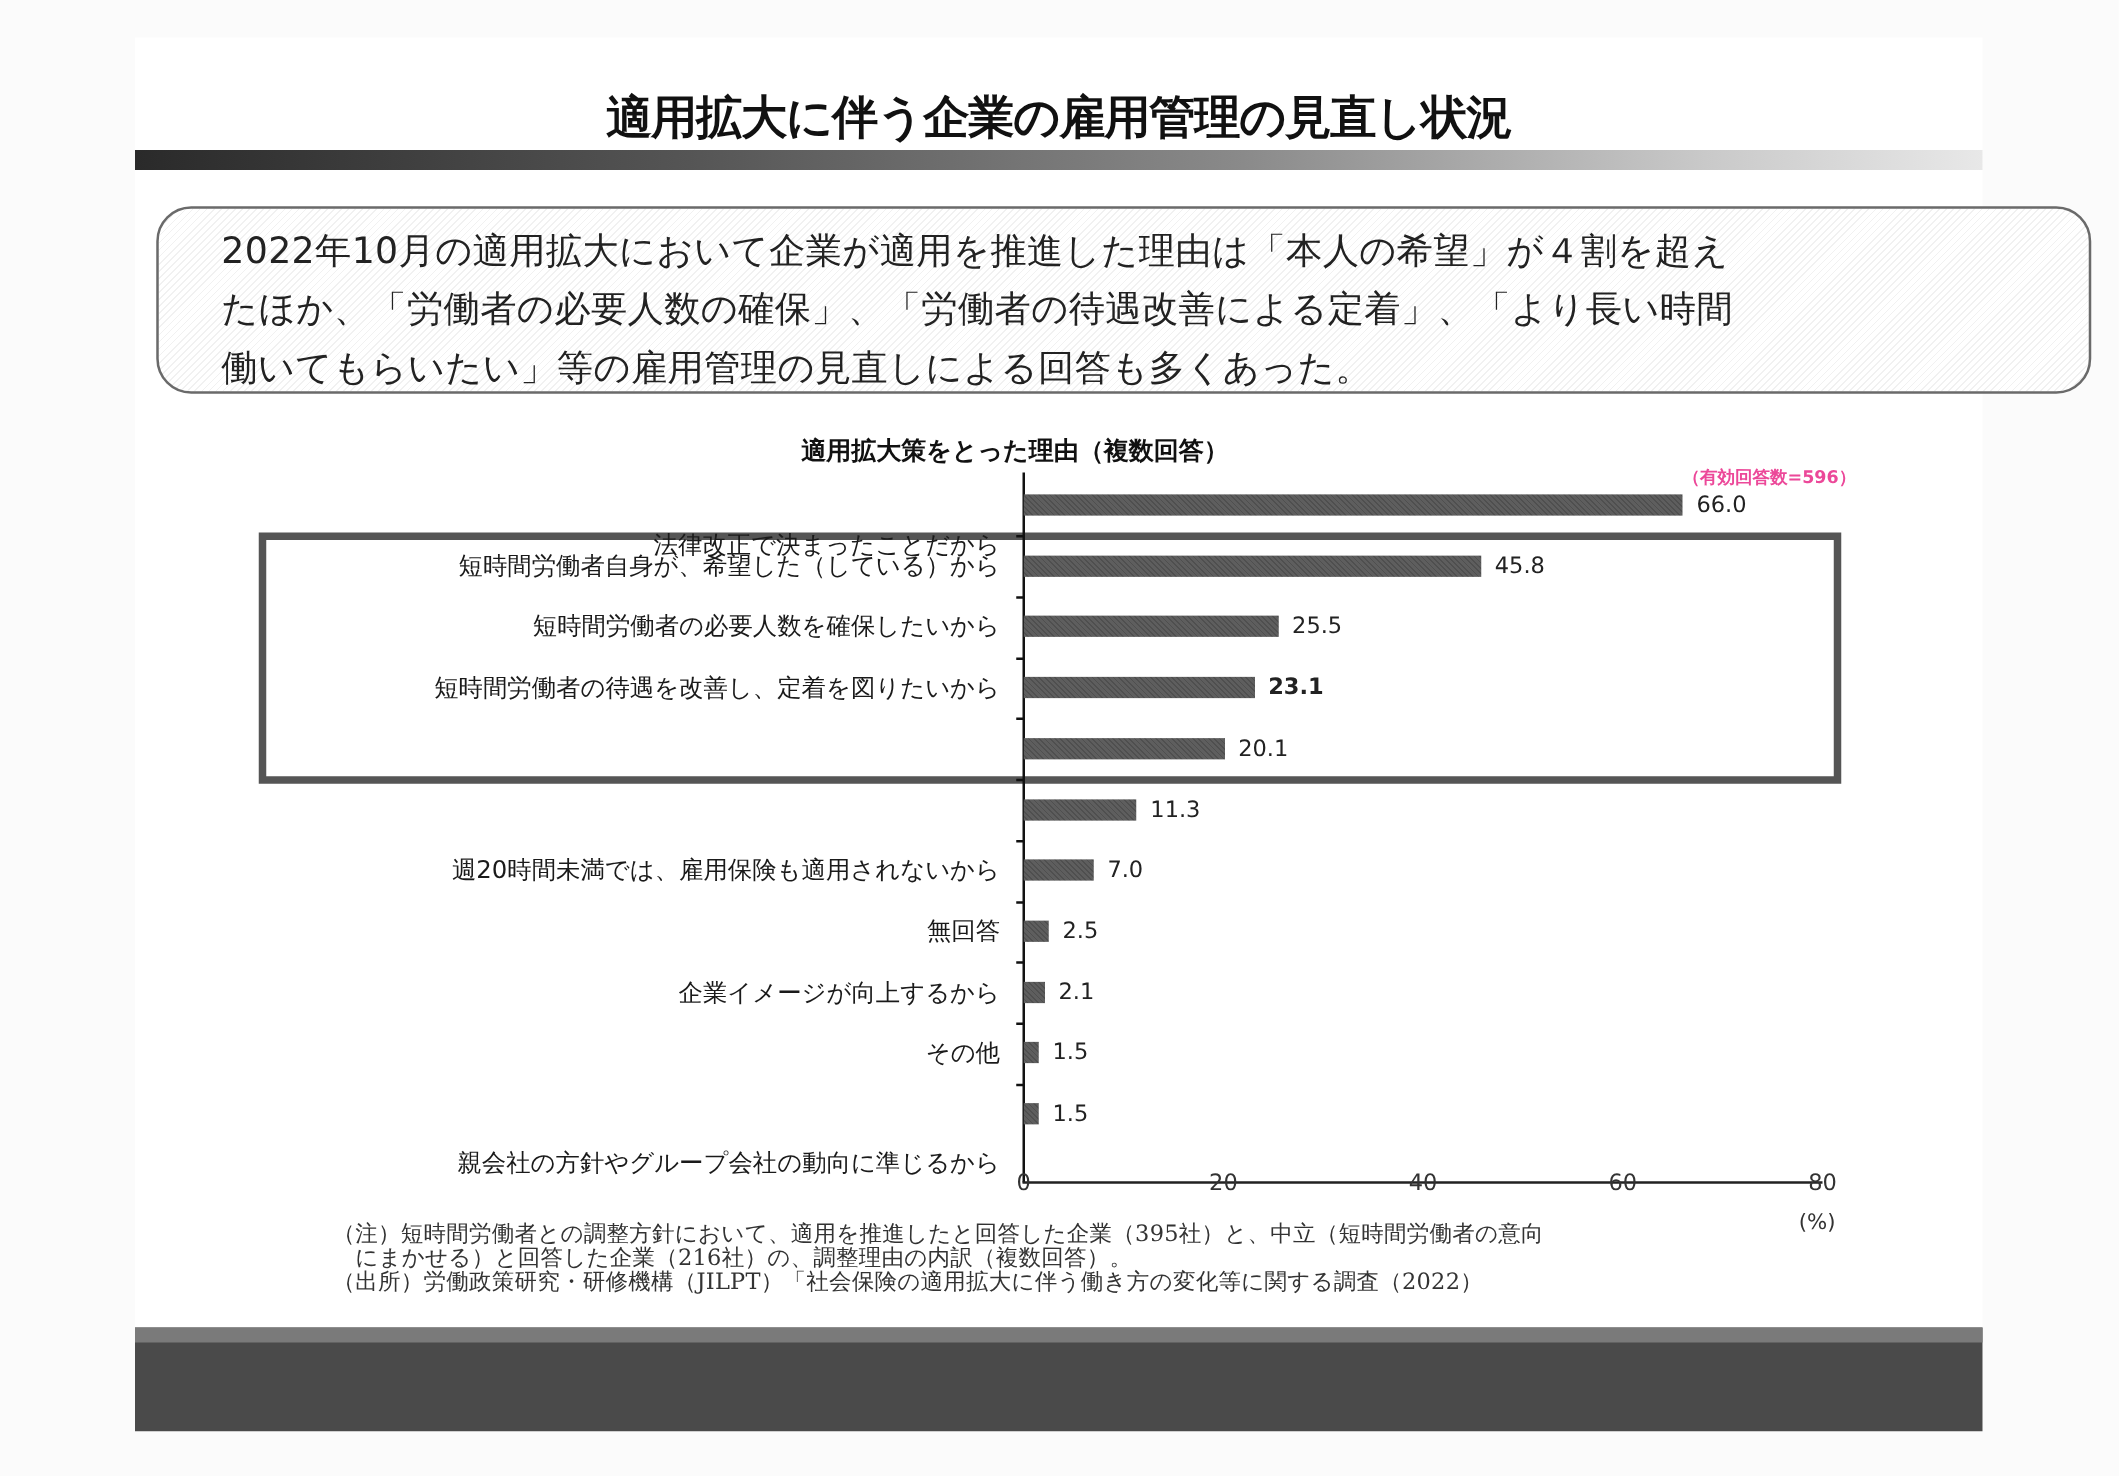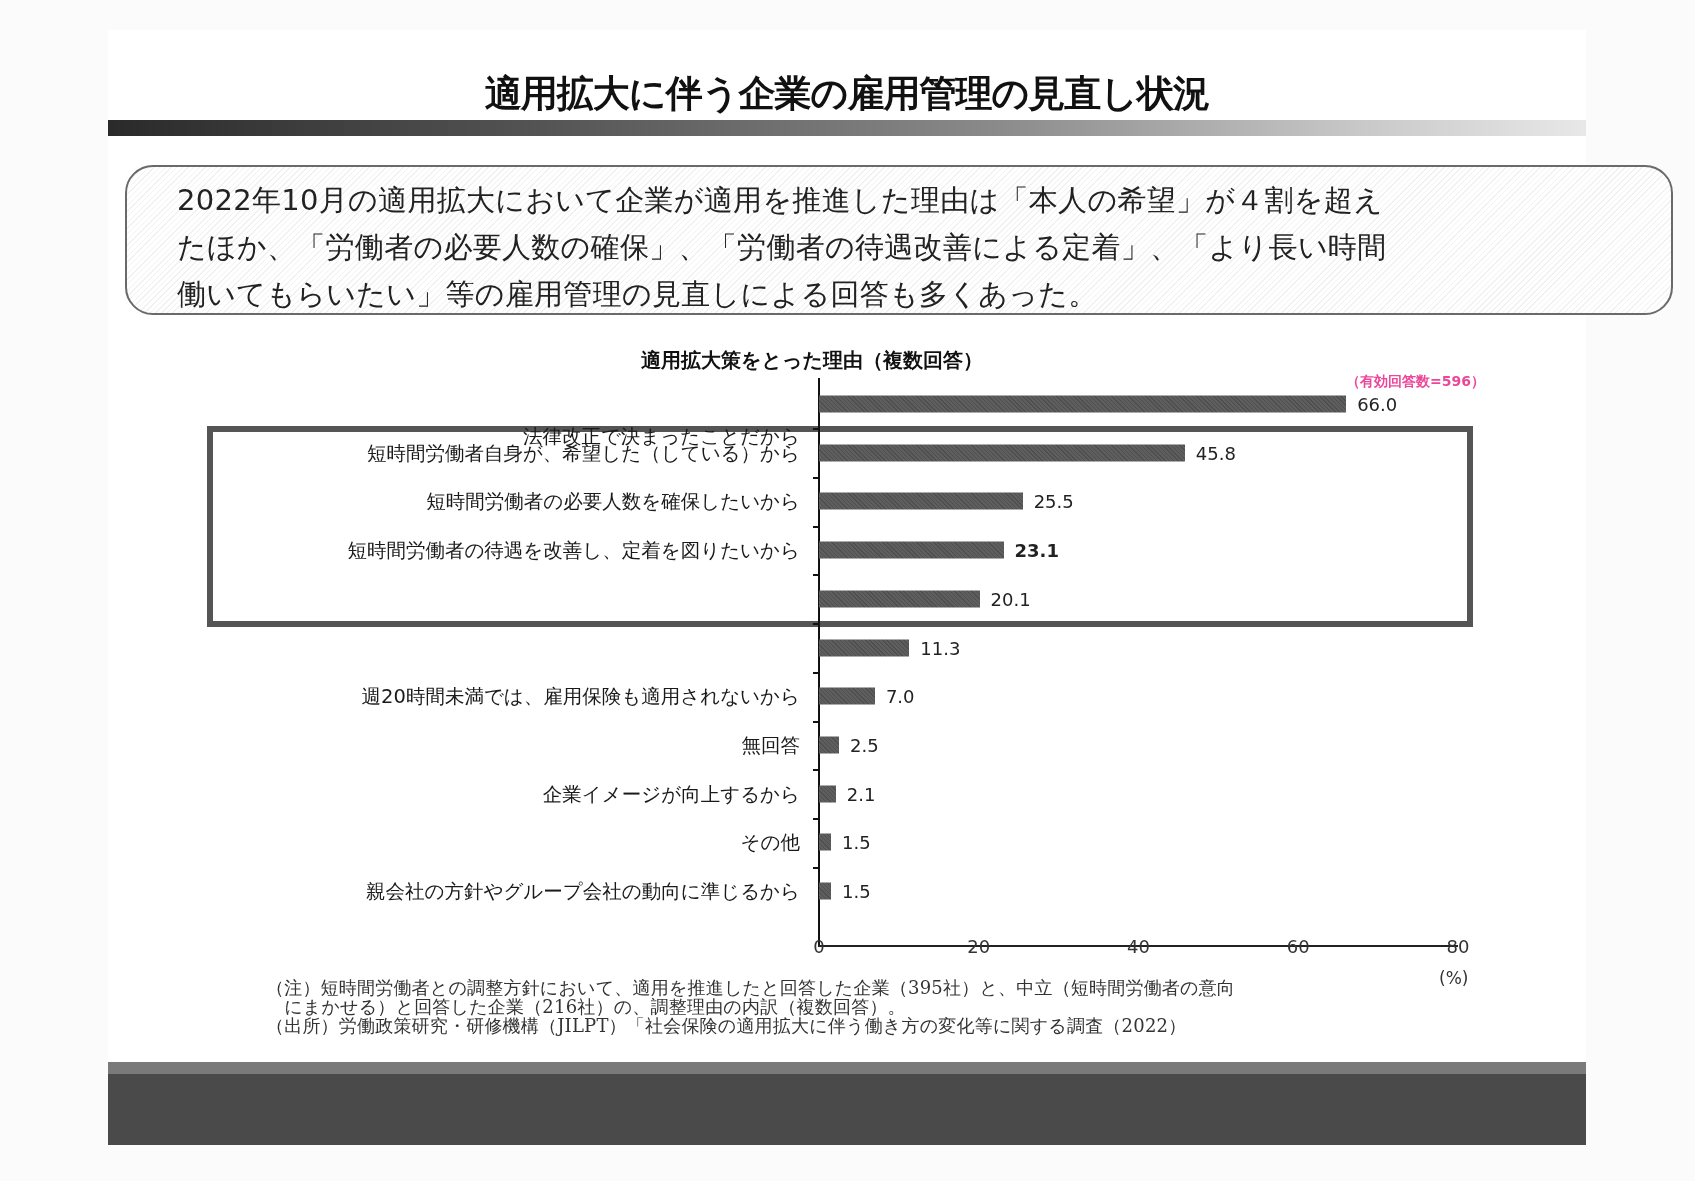--- a/index.html
+++ b/index.html
@@ -78,21 +78,21 @@
       <div class="bar-val" style="left: 741.969px; top: 714.9px;">2.5</div>
       <div class="ytick" style="top: 690.55px;"></div>
       <div class="row-label" style="top: 763.6px;">企業イメージが向上するから</div>
       <div class="bar" style="left: 711px; top: 763.6px; width: 16.7737px;"></div>
       <div class="bar-val" style="left: 738.774px; top: 763.6px;">2.1</div>
       <div class="ytick" style="top: 739.25px;"></div>
       <div class="row-label" style="top: 812.3px;">その他</div>
       <div class="bar" style="left: 711px; top: 812.3px; width: 11.9812px;"></div>
       <div class="bar-val" style="left: 733.981px; top: 812.3px;">1.5</div>
       <div class="ytick" style="top: 787.95px;"></div>
-      <div class="row-label" style="top: 861px;">親会社の方針やグループ会社の動向に準じるから</div>
+      <div class="row-label" style="top: 900px;">親会社の方針やグループ会社の動向に準じるから</div>
       <div class="bar" style="left: 711px; top: 861px; width: 11.9812px;"></div>
       <div class="bar-val" style="left: 733.981px; top: 861px;">1.5</div>
       <div class="ytick" style="top: 836.65px;"></div>
       <div class="xtick-label" style="left: 711px;">0</div>
       <div class="xtick-label" style="left: 870.75px;">20</div>
       <div class="xtick-label" style="left: 1030.5px;">40</div>
       <div class="xtick-label" style="left: 1190.25px;">60</div>
       <div class="xtick-label" style="left: 1350px;">80</div>
     </div>
 

